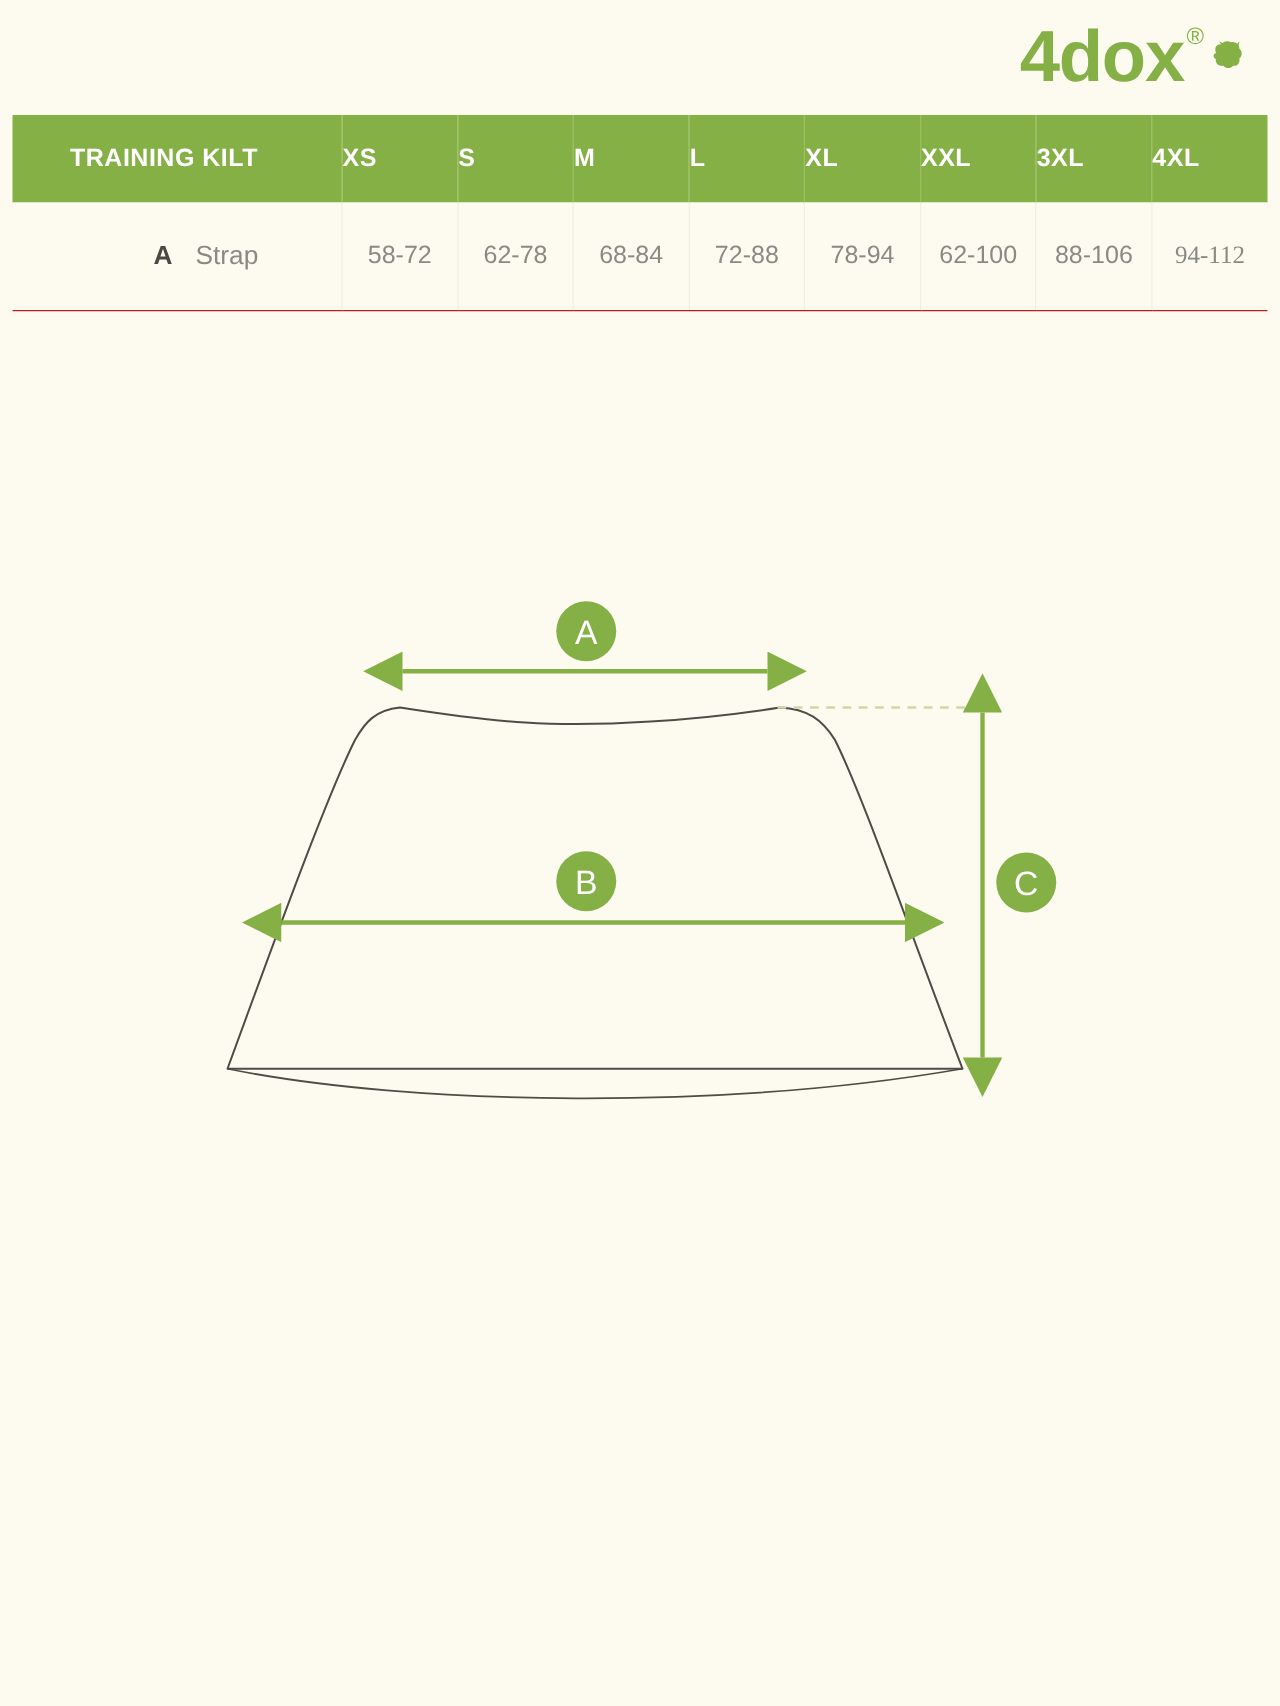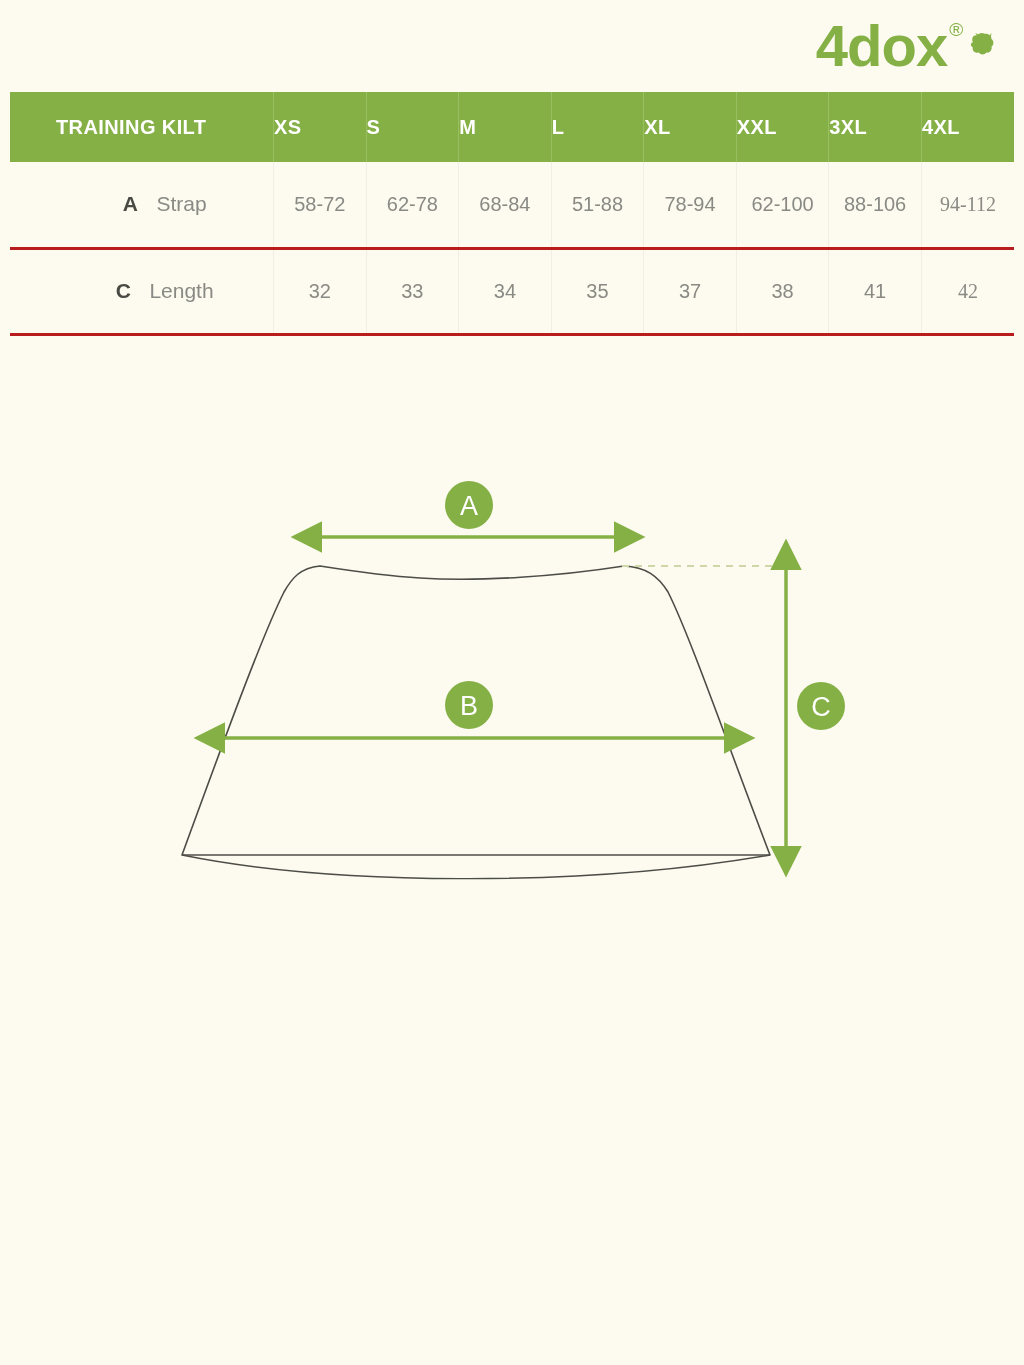--- a/index.html
+++ b/index.html
@@ -84,21 +84,21 @@
     letter-spacing: 0.8px;
   }
   th.head-size { text-align: left; width: 92px; }
 
   table.size-table tbody td {
     height: 86px;
     font-size: 20px;
     color: #8a8a85;
     text-align: center;
     vertical-align: middle;
-    border-bottom: 3px solid #b91c1c;
+    border-bottom: 1px solid #b91c1c;
     border-right: 1px solid #f2efe2;
     background: #fdfbf0;
   }
   table.size-table tbody td:last-child { border-right: none; font-family: Liberation Serif, serif; }
   td.row-label {
     text-align: left;
     padding-left: 28px;
     border-right: 1px solid #f2efe2;
   }
   td.row-label .letter {
@@ -162,38 +162,25 @@
         </tr>
       </thead>
       <tbody>
         <tr>
           <td class="row-label">
             <span class="letter">A</span><span class="name">Strap</span>
           </td>
           <td>58-72</td>
           <td>62-78</td>
           <td>68-84</td>
-          <td>51-88</td>
+          <td>72-88</td>
           <td>78-94</td>
           <td>62-100</td>
           <td>88-106</td>
           <td>94-112</td>
-        </tr>
-        <tr>
-          <td class="row-label">
-            <span class="letter">C</span><span class="name">Length</span>
-          </td>
-          <td>32</td>
-          <td>33</td>
-          <td>34</td>
-          <td>35</td>
-          <td>37</td>
-          <td>38</td>
-          <td>41</td>
-          <td>42</td>
         </tr>
       </tbody>
     </table>
   </div>
 
   <div class="diagram">
     <svg width="1024" height="500" viewBox="0 0 1024 500">
       <defs>
         <marker id="arrL" markerWidth="10" markerHeight="9" refX="9" refY="4.5" orient="auto" markerUnits="strokeWidth">
           <path d="M9,0 L9,9 L0,4.5 z" fill="#85b046"></path>

